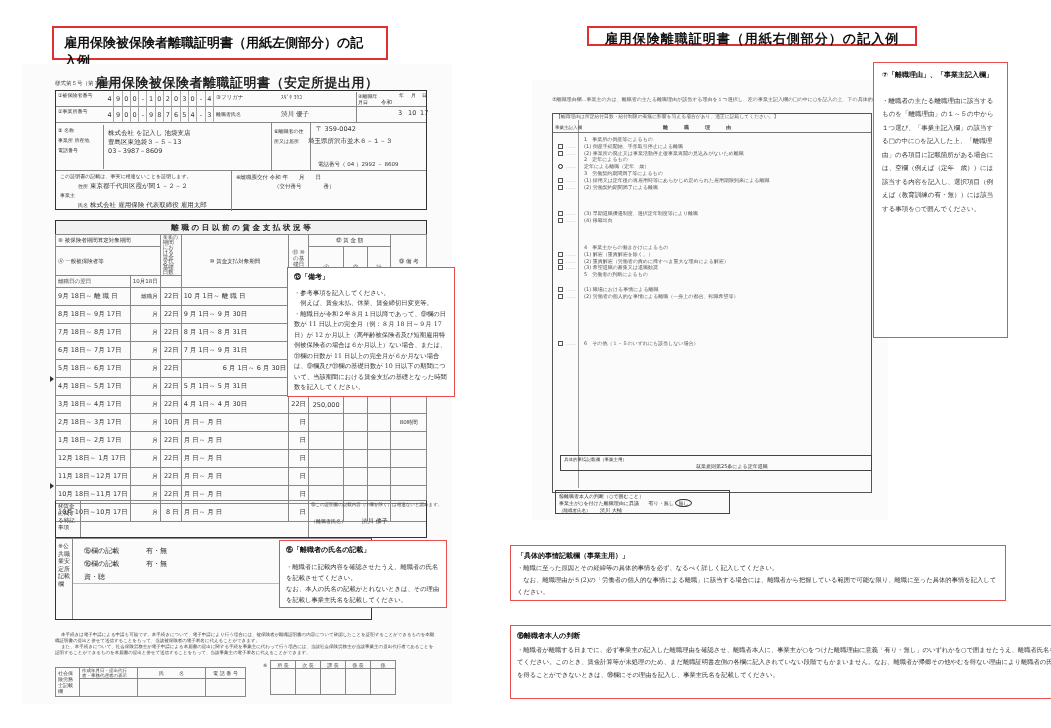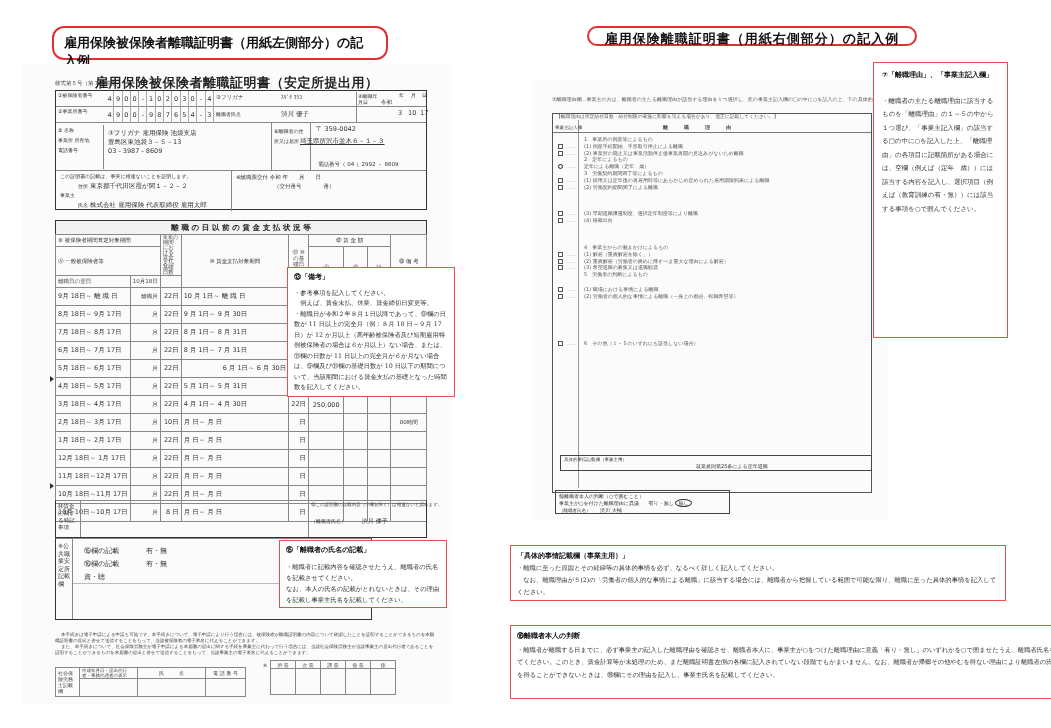--- a/index.html
+++ b/index.html
@@ -1,20 +1,20 @@
 <!DOCTYPE html>
 <html><head>
 <meta charset="utf-8">
 <style>
   * { box-sizing: border-box; margin: 0; padding: 0; }
   html, body { width: 1051px; height: 728px; background: #ffffff; overflow: hidden; }
   body { position: relative; font-family: "DejaVu Sans", "Liberation Sans", sans-serif; color: #222; }
 
   .title-box {
-    position: absolute; border: 2px solid #e03030; border-radius: 12px;
+    position: absolute; border: 2px solid #e03030; border-radius: 0;
     font-weight: bold; font-size: 13px; color: #111; padding: 6px 10px; background: #fff;
   }
   .title-left { left: 52px; top: 26px; width: 336px; height: 34px; }
   .title-right { left: 587px; top: 26px; width: 330px; height: 20px; padding: 2px 10px; text-align: center; letter-spacing: 1px; }
 
   .page { position: absolute; background: #fbfbfb; }
   .page-left { left: 22px; top: 64px; width: 430px; height: 640px; }
   .page-right { left: 532px; top: 80px; width: 356px; height: 440px; }
 
   .form-title { position: absolute; left: 95px; top: 74px; font-size: 13px; font-weight: bold; color: #222; letter-spacing: 0.5px; }
@@ -118,27 +118,27 @@
     <div style="position:absolute;left:364px;top:2px;">17</div>
   </div>
 
   <div style="position:absolute;left:0;top:32px;width:100%;height:48px;border-bottom:1px solid #888;">
     <div style="position:absolute;left:2px;top:2px;width:46px;height:44px;border-right:1px solid #888;font-size:5px;line-height:10px;">
       <div>⑤ 名称</div>
       <div>事業所 所在地</div>
       <div>電話番号</div>
     </div>
     <div style="position:absolute;left:52px;top:6px;line-height:9px;">
-      <div>③フリガナ 雇用保険 池袋支店</div>
+      <div>株式会社 を記入し 池袋支店</div>
       <div>豊島区東池袋３－５－13</div>
       <div>03－3987－8609</div>
     </div>
     <div style="position:absolute;left:215px;top:0;width:40px;height:48px;border-left:1px solid #888;border-right:1px solid #888;font-size:5px;padding:3px 2px;line-height:10px;">⑥離職者の住所又は居所</div>
     <div style="position:absolute;left:260px;top:2px;">〒 359-0042</div>
-    <div style="position:absolute;left:244px;top:14px;text-decoration:underline;">埼玉県所沢市並木６－１－３</div>
+    <div style="position:absolute;left:252px;top:14px;">埼玉県所沢市並木６－１－３</div>
     <div style="position:absolute;left:262px;top:38px;font-size:5.5px;">
       <span>電話番号（</span>
       <span>04</span>
       <span>）2992 － 8609</span>
     </div>
   </div>
 
   <div style="position:absolute;left:0;top:80px;width:100%;height:40px;">
     <div style="position:absolute;left:4px;top:2px;font-size:5px;">この証明書の記載は、事実に相違ないことを証明します。</div>
     <div style="position:absolute;left:4px;top:21px;font-size:5px;">事業主</div>
@@ -214,21 +214,21 @@
         <td style="text-align: right;">22日</td>
         <td style="text-align: center;">250,000</td>
         <td style=""></td>
         <td style=""></td>
         <td style="text-align: center; font-size: 5.5px;"></td>
       </tr>
       <tr>
         <td style="text-align: left;">6月 18日～ 7月 17日</td>
         <td style="text-align: right; font-size: 5.5px;">月</td>
         <td style="text-align: right;">22日</td>
-        <td style="text-align: left;">8 月 1日～ 7 月 31日</td>
+        <td style="text-align: left;">7 月 1日～ 9 月 31日</td>
         <td style="text-align: right;">22日</td>
         <td style="text-align: center;">250,000</td>
         <td style=""></td>
         <td style=""></td>
         <td style="text-align: center; font-size: 5.5px;"></td>
       </tr>
       <tr>
         <td style="text-align: left;">5月 18日～ 6月 17日</td>
         <td style="text-align: right; font-size: 5.5px;">月</td>
         <td style="text-align: right;">22日</td>

